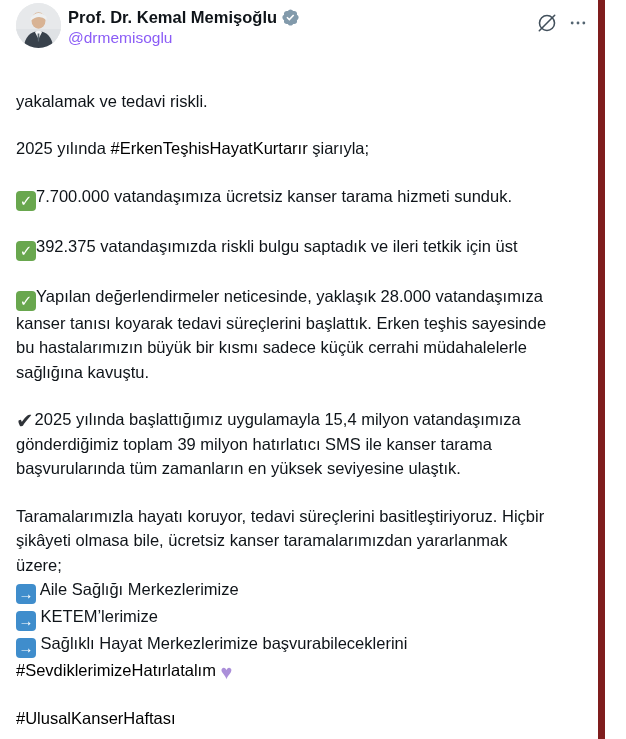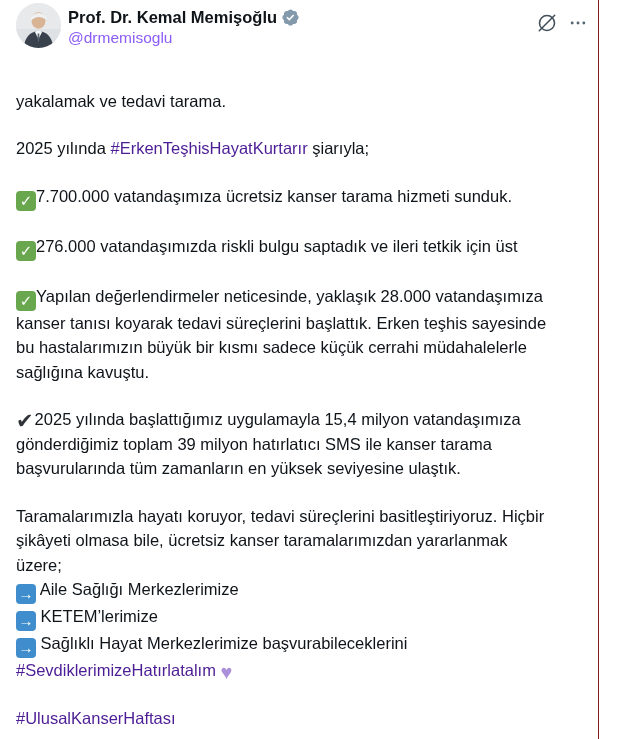--- a/index.html
+++ b/index.html
@@ -3,21 +3,21 @@
 <meta charset="utf-8">
 <style>
   html,body{margin:0;padding:0;}
   body{
     width:626px;height:739px;background:#ffffff;overflow:hidden;
     font-family:"Liberation Sans","DejaVu Sans",sans-serif;
     -webkit-font-smoothing:antialiased;
   }
   .tweet-column{
     position:relative;width:598px;height:739px;background:#fff;
-    border-right:1px solid #7f1d1d;
+    border-right:7px solid #7f1d1d;
     text-decoration:underline;
   }
   
   .avatar{
     position:absolute;left:16px;top:3px;width:45px;height:45px;
     border-radius:50%;overflow:hidden;background:#e7e9eb;cursor:pointer;
   }
   .avatar svg{display:block;width:100%;height:100%;}
   .name-block{position:absolute;left:68px;top:7px;}
   .name-row{display:flex;align-items:center;gap:4px;}
@@ -30,21 +30,21 @@
     position:absolute;right:10px;top:12px;display:flex;align-items:center;gap:10px;
   }
   .icon-btn{display:block;background:none;border:none;padding:0;cursor:pointer;line-height:0;}
   
   .tweet-text{
     position:absolute;left:16px;top:64px;width:578px;
     font-size:16.5px;color:#0f1419;
   }
   .para{margin:0 0 23px 0;line-height:24.5px;}
   .para:last-child{margin-bottom:0;}
-  .hashtag{color:#4c1d95;cursor:pointer;}
+  .hashtag{color:#000000;cursor:pointer;}
   .emj{
     display:inline-block;width:20px;height:20px;border-radius:4px;
     text-align:center;line-height:20px;vertical-align:-4px;
     color:#fff;font-weight:700;font-size:15px;
   }
   .emj.check-green{background:#69a74e;}
   .emj.arrow-right{background:#3f8dcc;}
   .emj.check-black{
     background:none;color:#2f3338;font-size:21px;font-weight:400;
     width:auto;border-radius:0;vertical-align:-3px;margin-right:1px;
@@ -91,23 +91,23 @@
     <button class="icon-btn">
       <svg width="20" height="20" viewBox="0 0 24 24">
         <circle cx="5" cy="12" r="1.7" fill="#536471"></circle>
         <circle cx="12" cy="12" r="1.7" fill="#536471"></circle>
         <circle cx="19" cy="12" r="1.7" fill="#536471"></circle>
       </svg>
     </button>
   </div>
 
   <div class="tweet-text">
-      <p class="para"><br><span>yakalamak ve tedavi tarama.</span></p>
+      <p class="para"><br><span>yakalamak ve tedavi riskli.</span></p>
       <p class="para"><span>2025 yılında </span><span class="hashtag">#ErkenTeşhisHayatKurtarır</span><span> şiarıyla;</span></p>
       <p class="para"><span class="emj check-green">✓</span><span>7.700.000 vatandaşımıza ücretsiz kanser tarama hizmeti sunduk.</span></p>
-      <p class="para"><span class="emj check-green">✓</span><span>276.000 vatandaşımızda riskli bulgu saptadık ve ileri tetkik için üst</span><br></p>
+      <p class="para"><span class="emj check-green">✓</span><span>392.375 vatandaşımızda riskli bulgu saptadık ve ileri tetkik için üst</span><br></p>
       <p class="para"><span class="emj check-green">✓</span><span>Yapılan değerlendirmeler neticesinde, yaklaşık 28.000 vatandaşımıza</span><br><span>kanser tanısı koyarak tedavi süreçlerini başlattık. Erken teşhis sayesinde</span><br><span>bu hastalarımızın büyük bir kısmı sadece küçük cerrahi müdahalelerle</span><br><span>sağlığına kavuştu.</span></p>
       <p class="para"><span class="emj check-black">✔</span><span>2025 yılında başlattığımız uygulamayla 15,4 milyon vatandaşımıza</span><br><span>gönderdiğimiz toplam 39 milyon hatırlatıcı SMS ile kanser tarama</span><br><span>başvurularında tüm zamanların en yüksek seviyesine ulaştık.</span></p>
       <p class="para"><span>Taramalarımızla hayatı koruyor, tedavi süreçlerini basitleştiriyoruz. Hiçbir</span><br><span>şikâyeti olmasa bile, ücretsiz kanser taramalarımızdan yararlanmak</span><br><span>üzere;</span><br><span class="emj arrow-right">→</span><span> Aile Sağlığı Merkezlerimize</span><br><span class="emj arrow-right">→</span><span> KETEM’lerimize</span><br><span class="emj arrow-right">→</span><span> Sağlıklı Hayat Merkezlerimize başvurabileceklerini</span><br><span class="hashtag">#SevdiklerimizeHatırlatalım</span><span> </span><span class="emj purple-heart">♥</span></p>
       <p class="para"><span class="hashtag">#UlusalKanserHaftası</span></p>
     </div>
 
 </div>
 
 </body></html>

